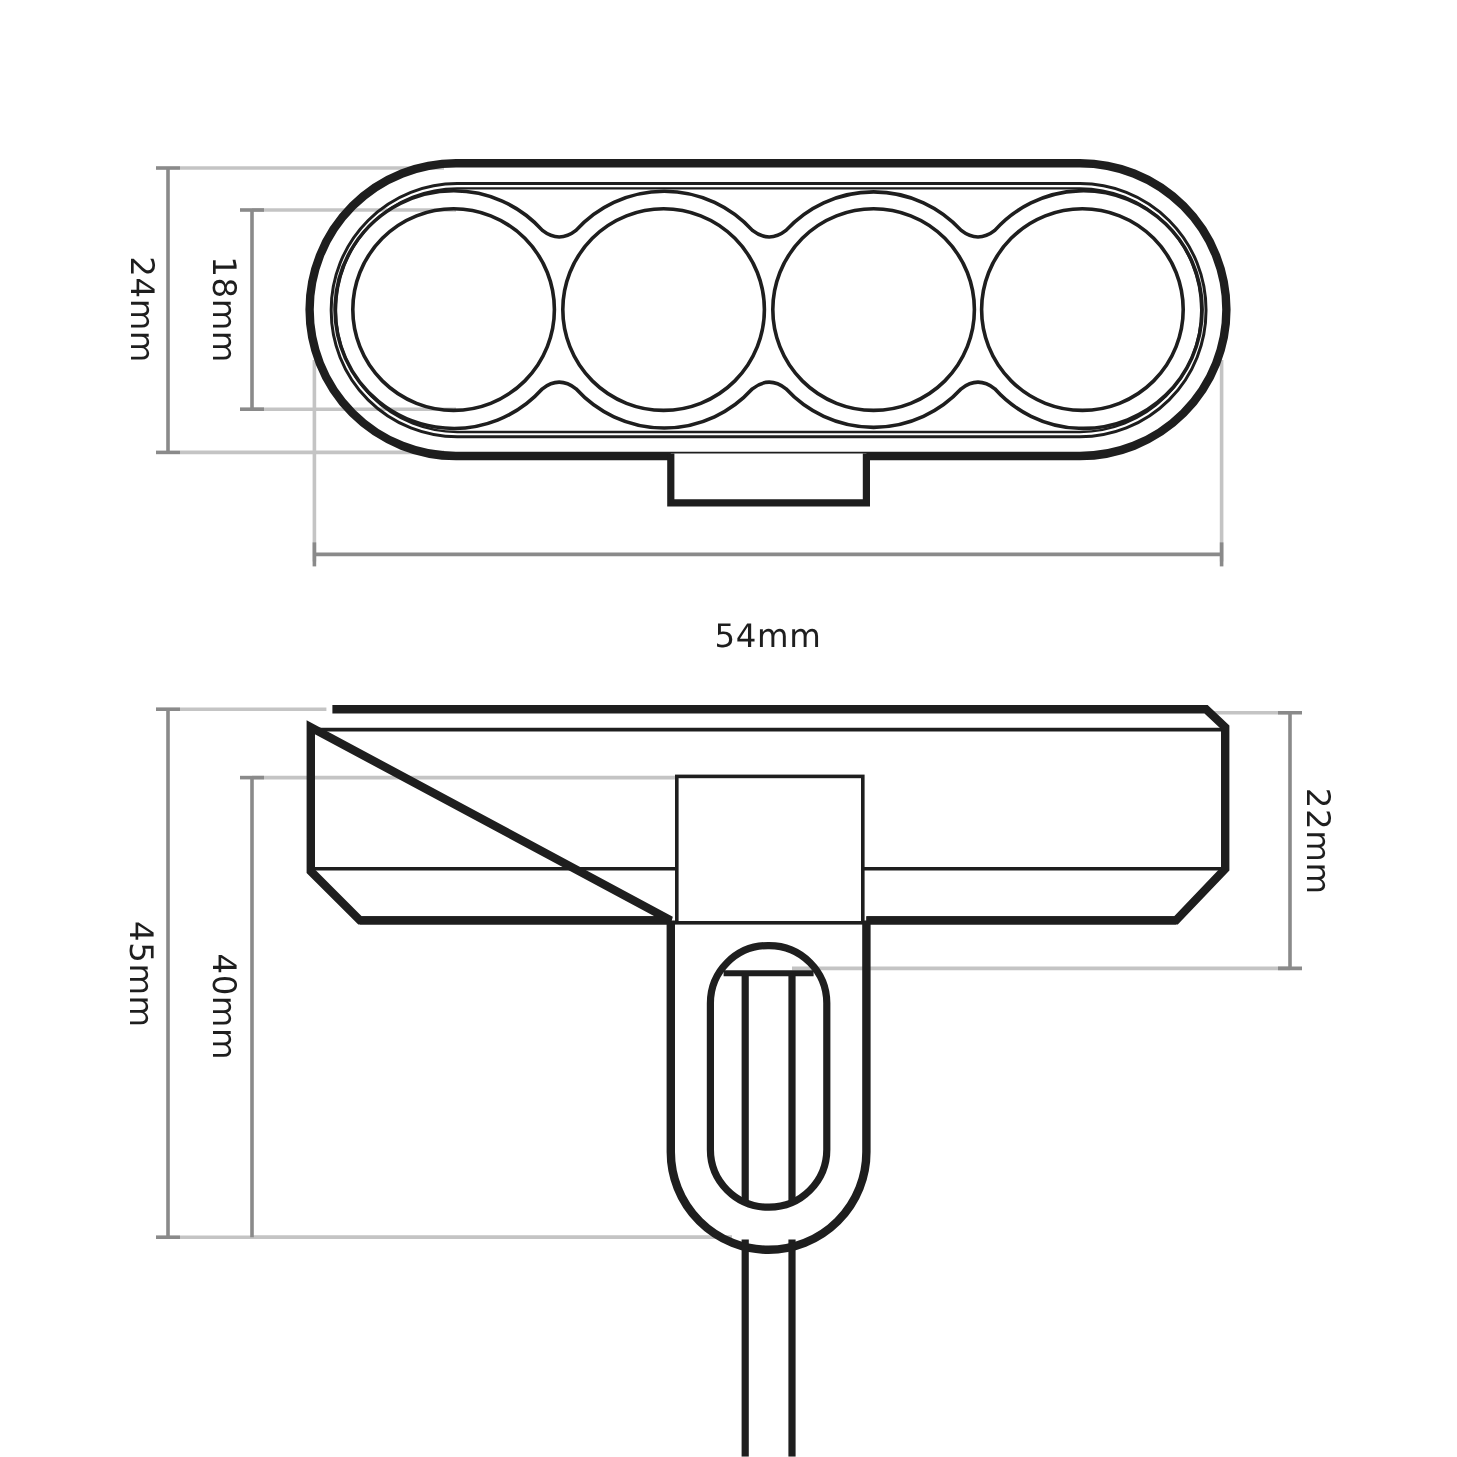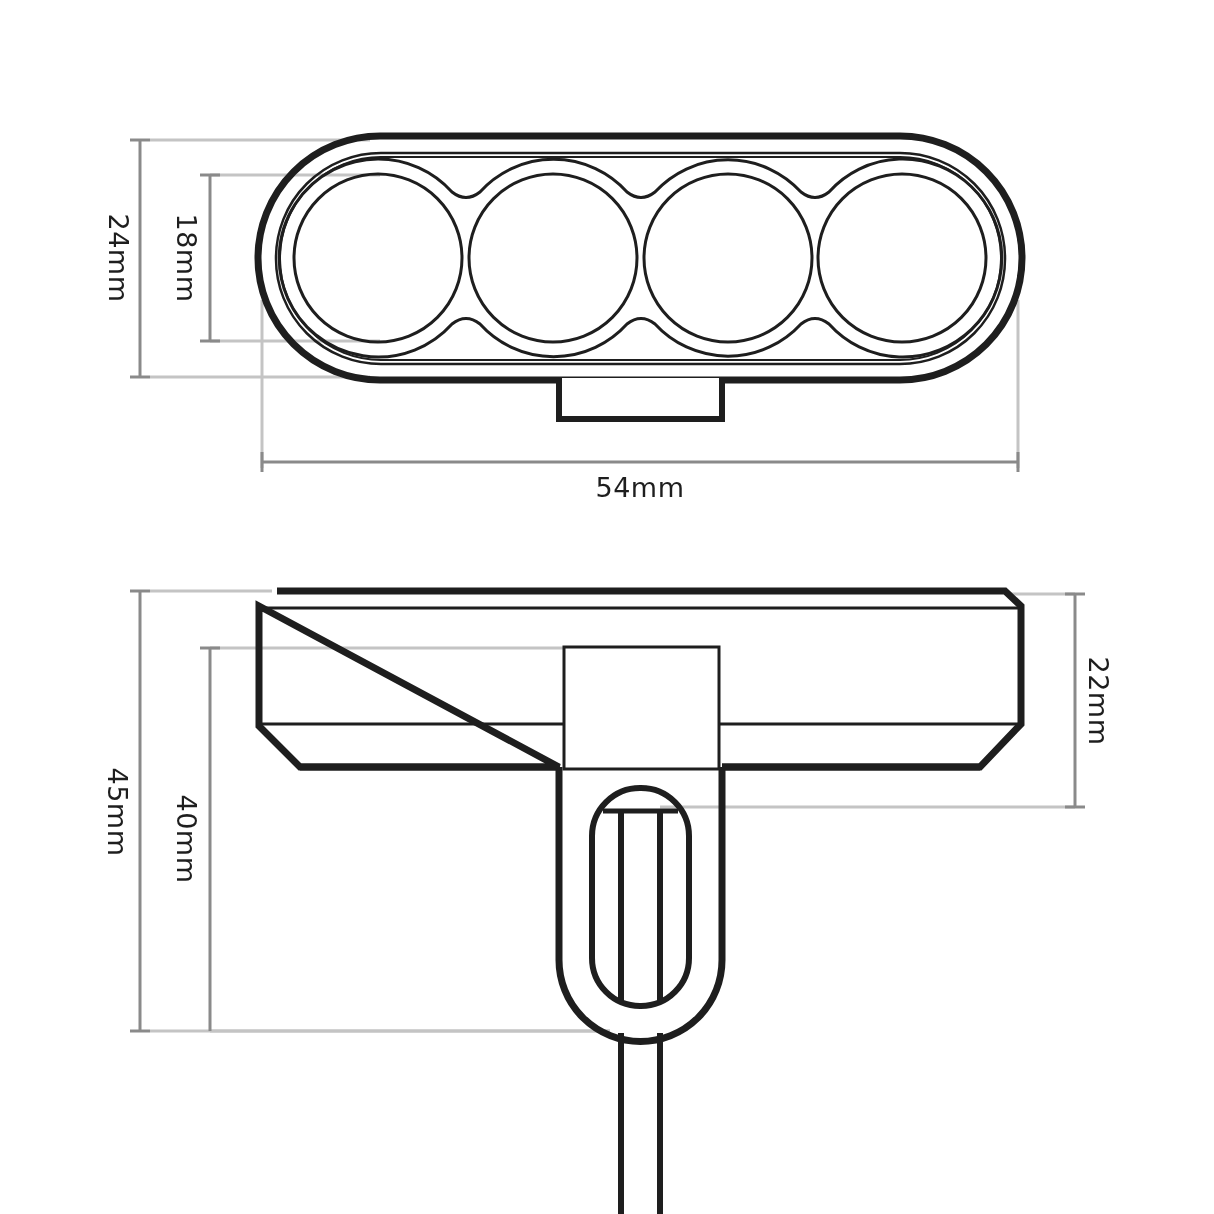--- a/index.html
+++ b/index.html
@@ -8,21 +8,21 @@
     .dim-label {
       position: absolute;
       font-family: "DejaVu Sans", sans-serif;
       font-size: 27px;
       color: #1e1e1e;
       white-space: nowrap;
       line-height: 1;
       letter-spacing: 0.5px;
     }
     .rot { transform-origin: center center; transform: translate(-50%, -50%) rotate(90deg); }
-    .hor { transform: translate(-50%, -50%); }
+    .hor { transform: translate(-50%, -50%); margin-top: 44px; }
   </style>
 </head>
 <body>
 
 <svg width="1214" height="1214" viewBox="0 0 1214 1214" xmlns="http://www.w3.org/2000/svg">
 
   <g>
 
     <g stroke="#c4c4c4" stroke-width="3" fill="none">
       <line x1="150" y1="140" x2="370" y2="140"></line>

